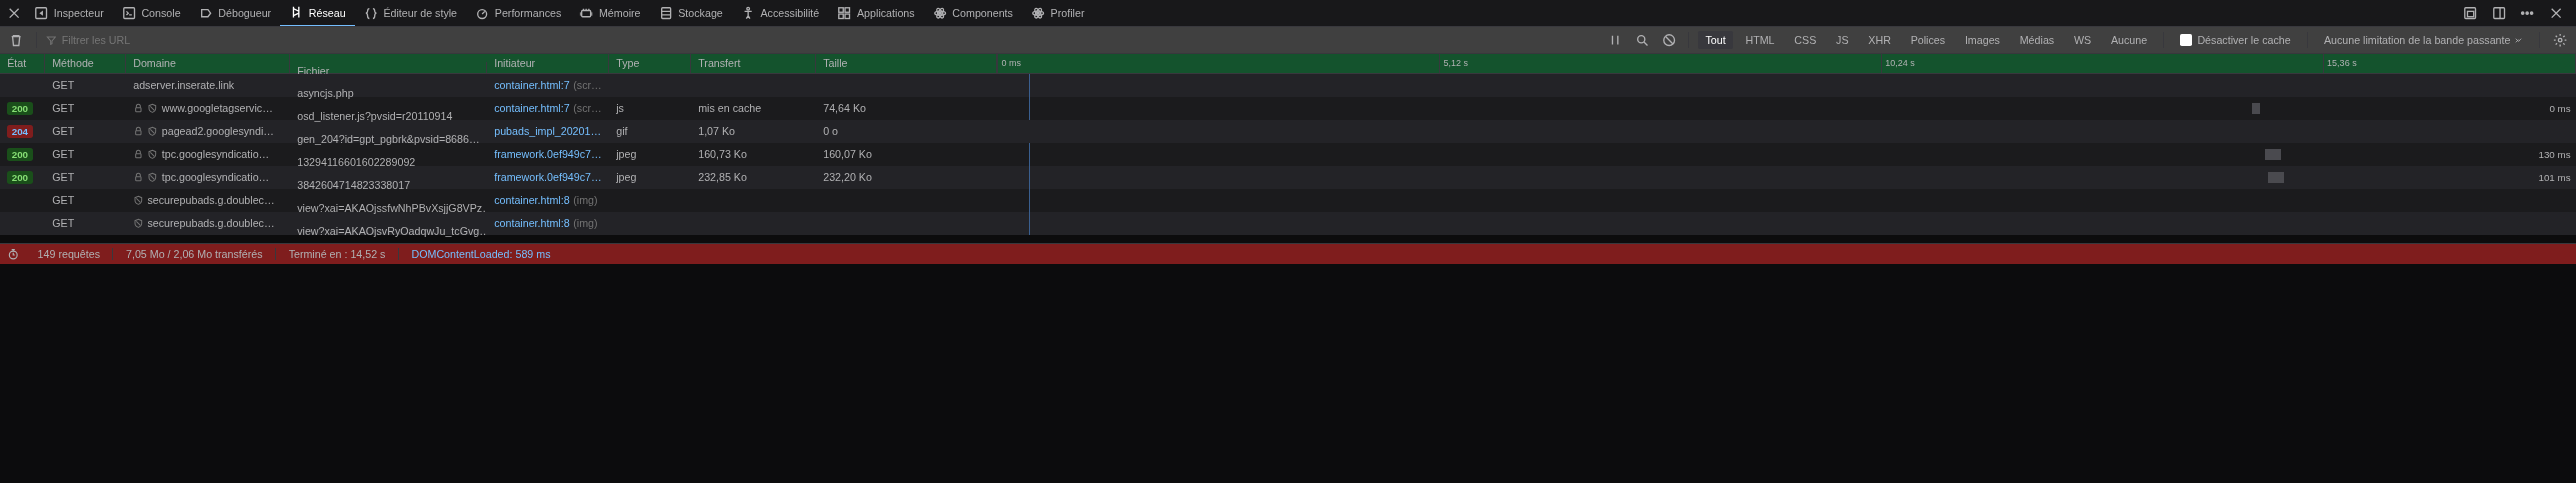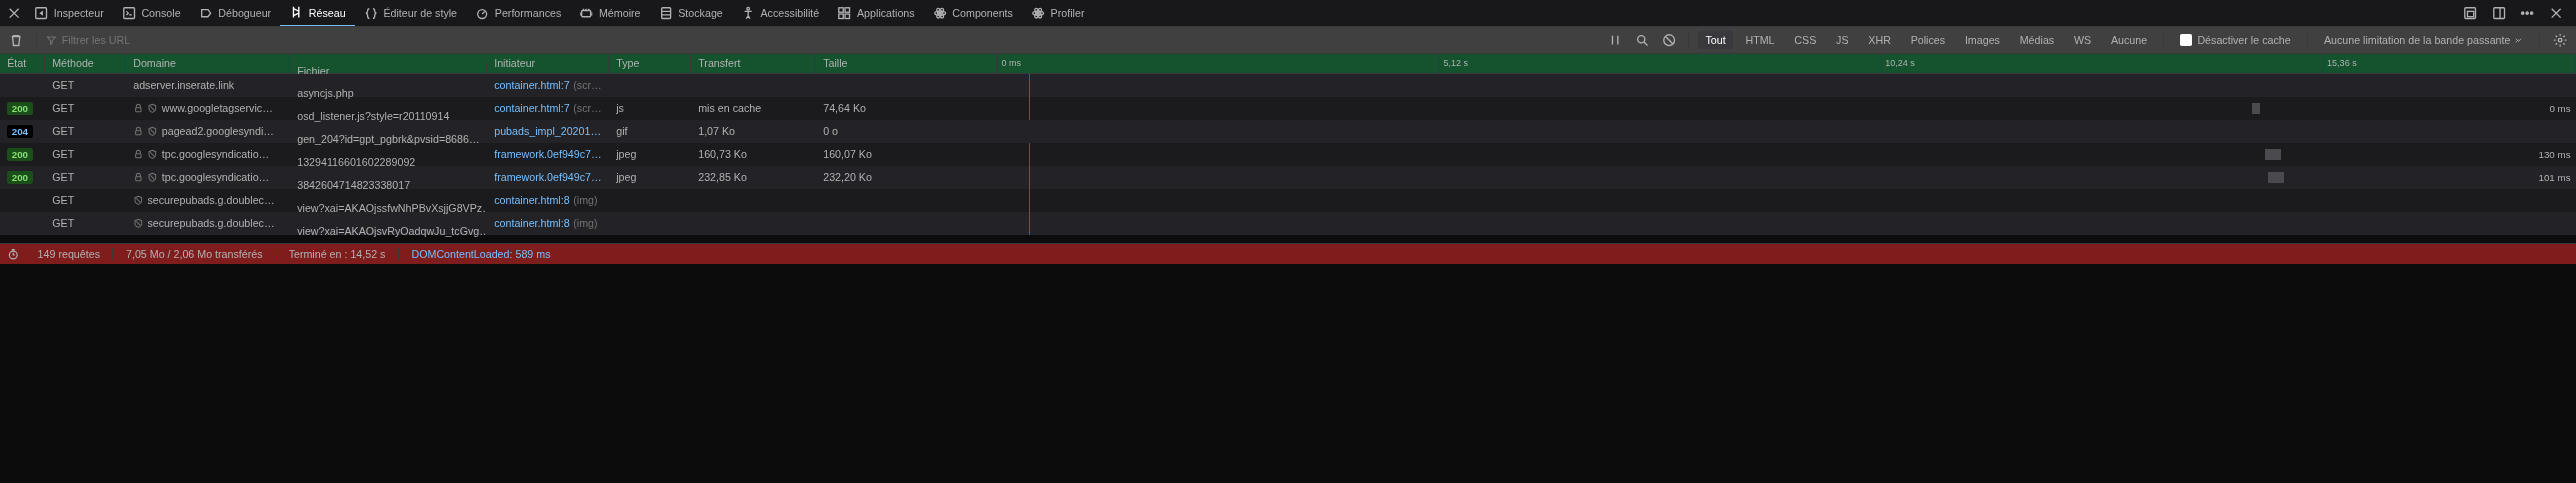--- a/index.html
+++ b/index.html
@@ -38,21 +38,21 @@
 .col-status { width: 45px; }
 .col-method { width: 81px; }
 .col-domain { width: 164px; }
 .col-file { width: 197px; margin-top: 15px; }
 .col-initiator { width: 122px; }
 .col-type { width: 82px; }
 .col-transfer { width: 125px; }
 .col-size { width: 181px; text-align: right; }
 .col-waterfall { flex: 1; position: relative; }
 .status-badge { background: #1a4f1a; color: #86de74; padding: 0.9px 4.5px; border-radius: 2.7px; font-size: 9.8px; font-weight: 600; }
-.status-badge.blue { background: #000000; color: #75bfff; }
+.status-badge.blue { background: #7f1d1d; color: #75bfff; }
 .link { color: #75bfff; }
 .dim { color: #737373; }
 .domain-icon { width: 10.7px; height: 10.7px; stroke: #737373; fill: none; stroke-width: 1.5; flex-shrink: 0; }
 
 
 .waterfall-header { flex: 1; position: relative; display: flex; }
 .wf-tick { position: absolute; top: 0; bottom: 0; border-left: 0.9px solid #38383d; font-size: 9px; color: #b1b1b3; padding-left: 3.6px; display: flex; align-items: center; }
 .wf-line { position: absolute; top: 0; bottom: 0; width: 0.9px; background: #3a5f8f; }
 .wf-bar { position: absolute; height: 10.7px; top: 6.3px; background: #4a4a4f; }
 .wf-time { position: absolute; right: 5.4px; font-size: 9.8px; color: #b1b1b3; }
@@ -297,21 +297,21 @@
               <svg class="domain-icon" viewBox="0 0 16 16">
                 <rect x="4" y="7" width="8" height="6" rx="1"></rect>
                 <path d="M5 7V5a3 3 0 016 0v2"></path>
               </svg>
               <svg class="domain-icon" viewBox="0 0 16 16">
                 <path d="M8 2l5 2v4c0 3-2 5-5 6-3-1-5-3-5-6V4z"></path>
                 <path d="M5 5l6 6"></path>
               </svg>
               <span>www.googletagservic…</span>
             </div>
-            <div class="td col-file">osd_listener.js?style=r20110914</div>
+            <div class="td col-file">osd_listener.js?pvsid=r20110914</div>
             <div class="td col-initiator">
               <span class="link">container.html:7</span>
               <span class="dim"> (scr…</span>
             </div>
             <div class="td col-type">js</div>
             <div class="td col-transfer">mis en cache</div>
             <div class="td col-size">74,64 Ko</div>
             <div class="td col-waterfall">
               <div class="wf-line" style="left:2%"></div>
               <div class="wf-bar" style="left:79.5%;width:0.5%"></div>

